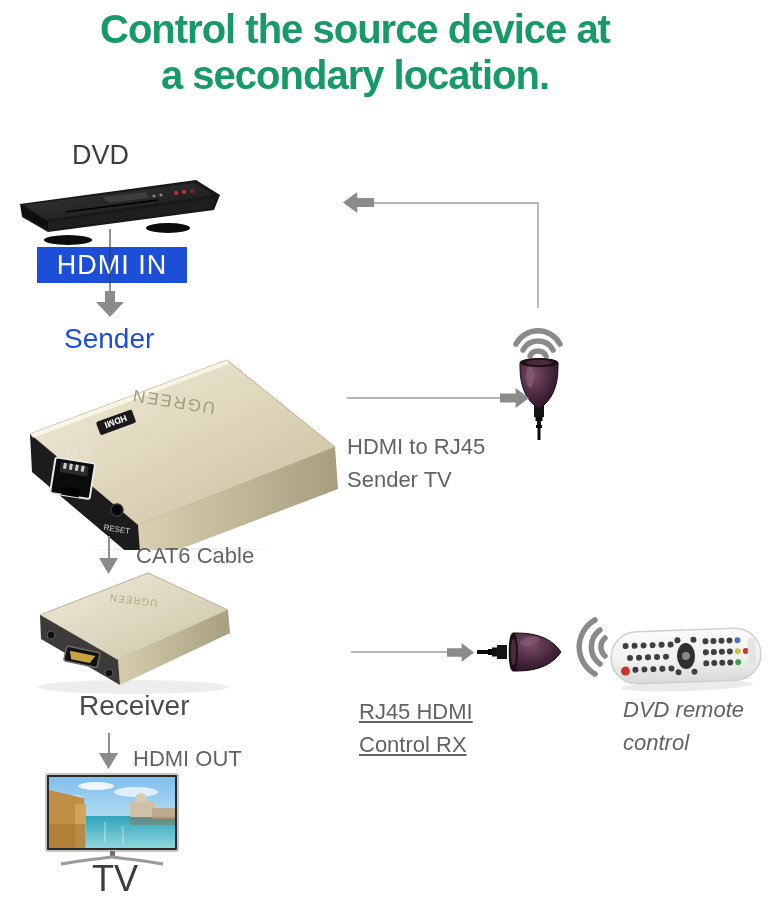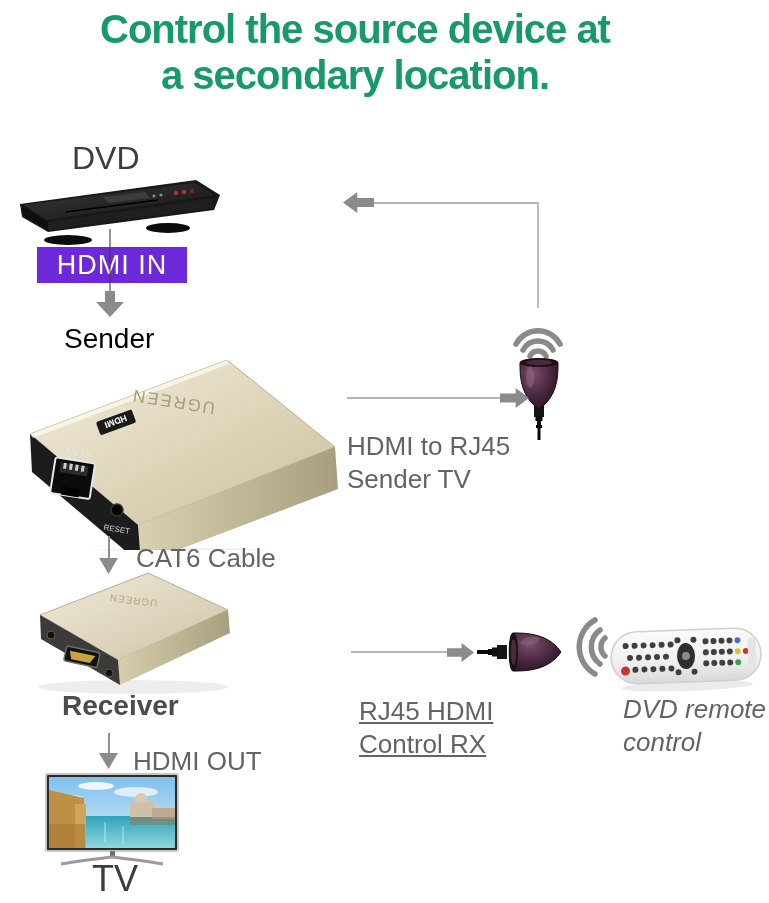--- a/index.html
+++ b/index.html
@@ -2,25 +2,25 @@
 <html><head>
 <meta charset="utf-8">
 <style>
   html,body{margin:0;padding:0;background:#fff;}
   .canvas{position:relative;width:769px;height:903px;background:#ffffff;overflow:hidden;
           font-family:"Liberation Sans",sans-serif;}
   .abs{position:absolute;}
   .title{position:absolute;top:6px;left:0;width:710px;text-align:center;
          font-size:40px;font-weight:bold;color:#189a68;line-height:46px;letter-spacing:-1px;}
   .lbl{position:absolute;white-space:nowrap;}
-  .lbl-dark{font-size:32px;color:#3d3d3d;}
-  .lbl-green{font-size:28px;color:#000000;}
-  .lbl-gray{font-size:26px;color:#636363;}
+  .lbl-dark{font-size:27px;color:#3d3d3d;}
+  .lbl-green{font-size:28px;color:#1d4ed8;}
+  .lbl-gray{font-size:22px;color:#636363;}
   .lbl-2line{line-height:33px;}
-  .badge{position:absolute;left:37px;top:247px;width:150px;height:36px;background:#6d28d9;
+  .badge{position:absolute;left:37px;top:247px;width:150px;height:36px;background:#1d4ed8;
          color:#ffffff;font-size:27px;text-align:center;line-height:36px;letter-spacing:1px;}
   .vline{position:absolute;width:2px;background:#bcbcbc;}
   .hline{position:absolute;height:2px;background:#b5b5b5;}
   .thinline{position:absolute;width:2px;background:#8f8f8f;}
   .blockarrow{position:absolute;background:#8b8b8b;}
   .arrow-down{clip-path:polygon(32% 0,68% 0,68% 42%,100% 42%,50% 100%,0 42%,32% 42%);}
   .arrow-left{clip-path:polygon(0 50%,46% 0,46% 28%,100% 28%,100% 72%,46% 72%,46% 100%);}
   .arrow-right{clip-path:polygon(100% 50%,54% 0,54% 28%,0 28%,0 72%,54% 72%,54% 100%);}
   .tri-down{clip-path:polygon(50% 100%,0 0,100% 0);}
   svg{display:block;}
@@ -122,21 +122,21 @@
     <polygon points="12,50 90,95 92,120 13,74" fill="#3c3b39"></polygon>
     <text x="105" y="40" transform="rotate(187 105 36)" text-anchor="middle" font-size="10" letter-spacing="1" fill="#b0a78a">UGREEN</text>
     <g transform="rotate(12 52 96)">
       <rect x="36" y="84" width="34" height="15" rx="2" fill="#111" stroke="#6b6b6b" stroke-width="1.5"></rect>
       <polygon points="40,88 66,88 62,96 43,96" fill="#c9a43c"></polygon>
     </g>
     <circle cx="23" cy="70" r="4" fill="#111" stroke="#5a5a5a" stroke-width="1"></circle>
     <circle cx="81" cy="108" r="4" fill="#111" stroke="#5a5a5a" stroke-width="1"></circle>
   </svg>
 
-  <div class="lbl lbl-dark" style="left:62px;top:690px;font-size:28px;color:#4b4b4b;font-weight:bold;">Receiver</div>
+  <div class="lbl lbl-dark" style="left:79px;top:690px;font-size:28px;color:#4b4b4b;">Receiver</div>
 
   <div class="thinline" style="left:108px;top:733px;height:22px;"></div>
   <div class="blockarrow tri-down" style="left:99px;top:753px;width:19px;height:16px;"></div>
   <div class="lbl lbl-gray" style="left:133px;top:738px;margin-top:8px;">HDMI OUT</div>
 
   <svg class="abs" style="left:44px;top:772px;" width="138" height="95" viewBox="0 0 138 95">
     <defs>
       <linearGradient id="sky" x1="0" y1="0" x2="0" y2="1">
         <stop offset="0" stop-color="#7fc0ec"></stop>
           <stop offset="1" stop-color="#d9edf8"></stop>

